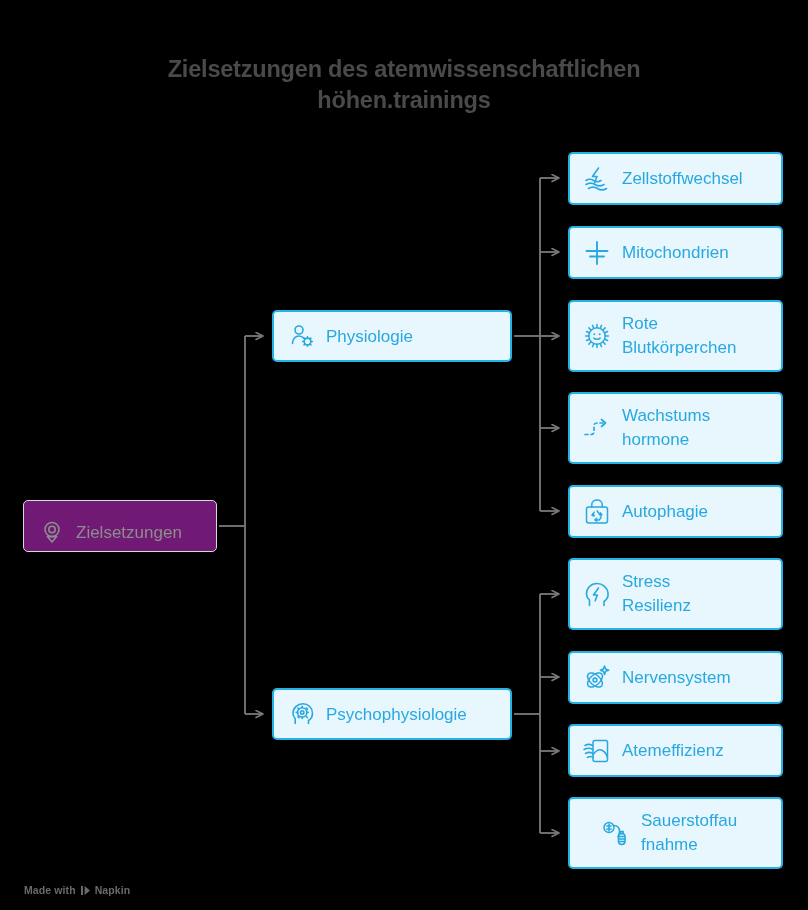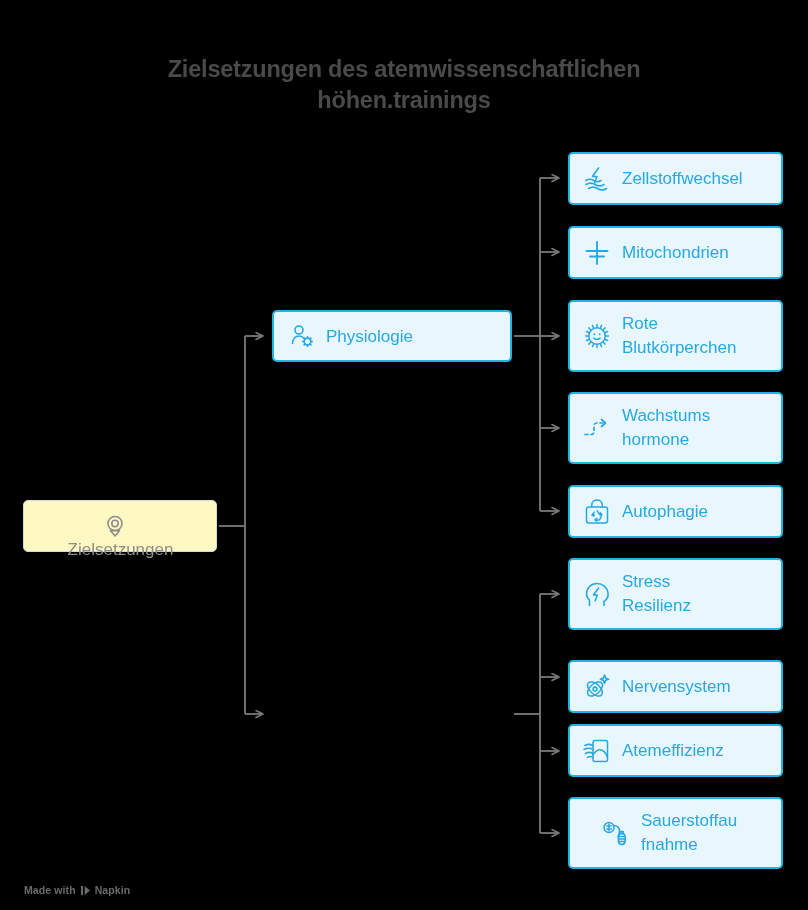--- a/index.html
+++ b/index.html
@@ -64,24 +64,23 @@
     flex: 1 1 auto;
     white-space: pre-line;
   }
 
   
   .node-root {
     left: 23px;
     top: 492px;
     width: 194px;
     height: 52px;
-    background: #fef9c3;
+    background: #701a75;
     border: 1.5px solid #d8d8d8;
     padding: 12px 14px 0 15px;
-    flex-direction: column;
   }
   .node-root .node-icon { width: 26px; height: 26px; margin-right: 11px; }
   .node-root .node-label {
     color: #8d8d8d;
     font-size: 17px;
     line-height: 21px;
   }
 
   
   .node-branch {
@@ -190,20 +189,33 @@
         <circle cx="11" cy="8" r="4"></circle>
         <path d="M4.5,21.5 C4.5,16.8 7.6,14 11,14 C13,14 14.8,14.9 16,16.3"></path>
         <circle cx="19.5" cy="19.5" r="3.4"></circle>
         <path d="M19.5,14.7 L19.5,16.1 M19.5,22.9 L19.5,24.3 M14.7,19.5 L16.1,19.5 M22.9,19.5 L24.3,19.5
                  M16.1,16.1 L17.1,17.1 M21.9,21.9 L22.9,22.9 M22.9,16.1 L21.9,17.1 M17.1,21.9 L16.1,22.9"></path>
       </svg>
     </span>
     <span class="node-label">Physiologie</span>
   </div>
 
+  <div class="node node-branch" style="top:680px;">
+    <span class="node-icon">
+      <svg width="28" height="28" viewBox="0 0 28 28" fill="none" stroke="#29a8e0" stroke-width="1.6" stroke-linecap="round" stroke-linejoin="round">
+        <path d="M20.5,23.5 L20.5,20.5 C23,19 24.5,16.3 24.5,13.2 C24.5,7.9 20.2,3.8 14.8,3.8
+                 C9.4,3.8 5,8 5,13.3 C5,15.6 5.9,17.2 7.2,18.5 L7.2,23.5"></path>
+        <circle cx="14.2" cy="12.4" r="4.6"></circle>
+        <circle cx="14.2" cy="12.4" r="1.7"></circle>
+        <path d="M14.2,7.8 L14.2,6.4 M14.2,18.4 L14.2,17.0 M9.6,12.4 L8.2,12.4 M20.2,12.4 L18.8,12.4
+                 M10.9,9.1 L9.9,8.1 M18.5,16.7 L19.5,17.7 M18.5,8.1 L19.5,9.1 M9.9,16.7 L10.9,17.7"></path>
+      </svg>
+    </span>
+    <span class="node-label">Psychophysiologie</span>
+  </div>
 
   <div class="node node-leaf" style="top:144px;height:53px;">
     <span class="node-icon">
       <svg width="30" height="30" viewBox="0 0 30 30" fill="none" stroke="#29a8e0" stroke-width="1.6" stroke-linecap="round" stroke-linejoin="round">
         <path d="M16.5,4 L10.5,12.5 L15,12.5 L12.5,19"></path>
         <path d="M4,16.5 C6.5,14.8 9,14.8 11.5,16.5 C14,18.2 16.5,18.2 19,16.5"></path>
         <path d="M4,20.5 C7,18.6 10,18.6 13,20.5 C16,22.4 19,22.4 22,20.5"></path>
         <path d="M6.5,24.5 C9.5,22.6 12.5,22.6 15.5,24.5 C18.5,26.4 21.5,26.4 24.5,24.5"></path>
       </svg>
     </span>
@@ -270,21 +282,21 @@
       <svg width="30" height="30" viewBox="0 0 30 30" fill="none" stroke="#29a8e0" stroke-width="1.6" stroke-linecap="round" stroke-linejoin="round">
         <path d="M22,26.5 L22,22.5 C25,20.5 26.5,17.3 26,13.8 C25.2,8.3 20.5,4.5 15,4.5
                  C9,4.5 4.5,9 4.5,14.8 C4.5,17.6 5.8,19.5 7.5,21 L7.5,26.5"></path>
         <path d="M16.5,9 L11.5,16 L15.3,16 L13.2,21.8"></path>
       </svg>
     </span>
     <span class="node-label">Stress
 Resilienz</span>
   </div>
 
-  <div class="node node-leaf" style="top:643px;height:53px;margin-top:9px;">
+  <div class="node node-leaf" style="top:643px;height:53px;">
     <span class="node-icon">
       <svg width="30" height="30" viewBox="0 0 30 30" fill="none" stroke="#29a8e0" stroke-width="1.55" stroke-linecap="round" stroke-linejoin="round">
         <ellipse cx="13" cy="17" rx="9" ry="5" transform="rotate(-42 13 17)"></ellipse>
         <ellipse cx="13" cy="17" rx="9" ry="5" transform="rotate(42 13 17)"></ellipse>
         <circle cx="13" cy="17" r="1.9"></circle>
         <path d="M22.5,3 L23.6,6.1 L26.7,7.2 L23.6,8.3 L22.5,11.4 L21.4,8.3 L18.3,7.2 L21.4,6.1 Z"></path>
       </svg>
     </span>
     <span class="node-label">Nervensystem</span>
   </div>

